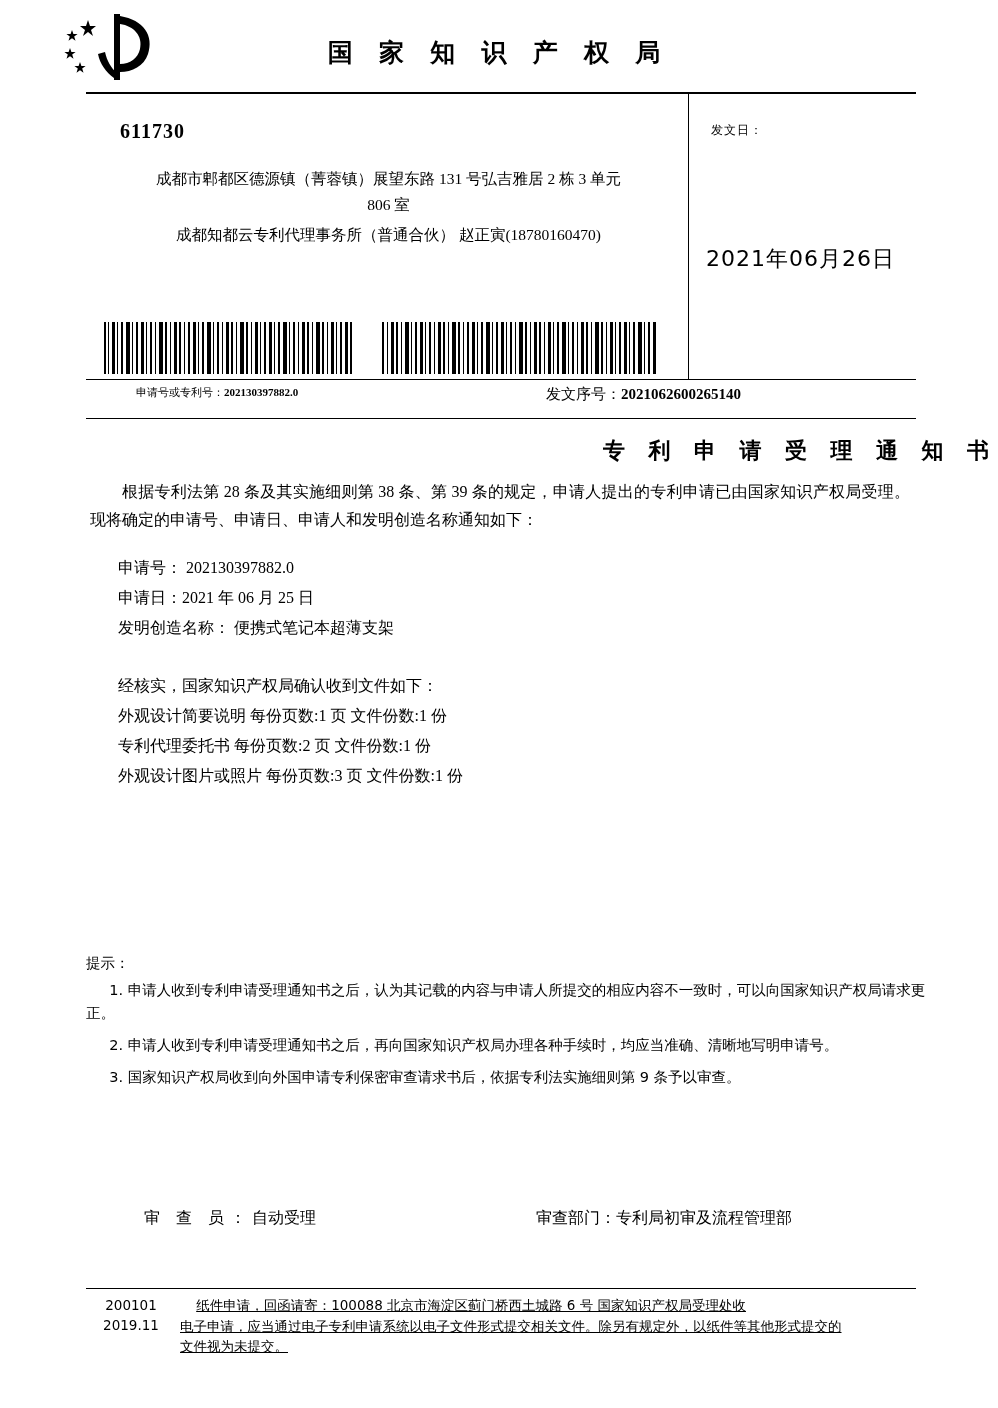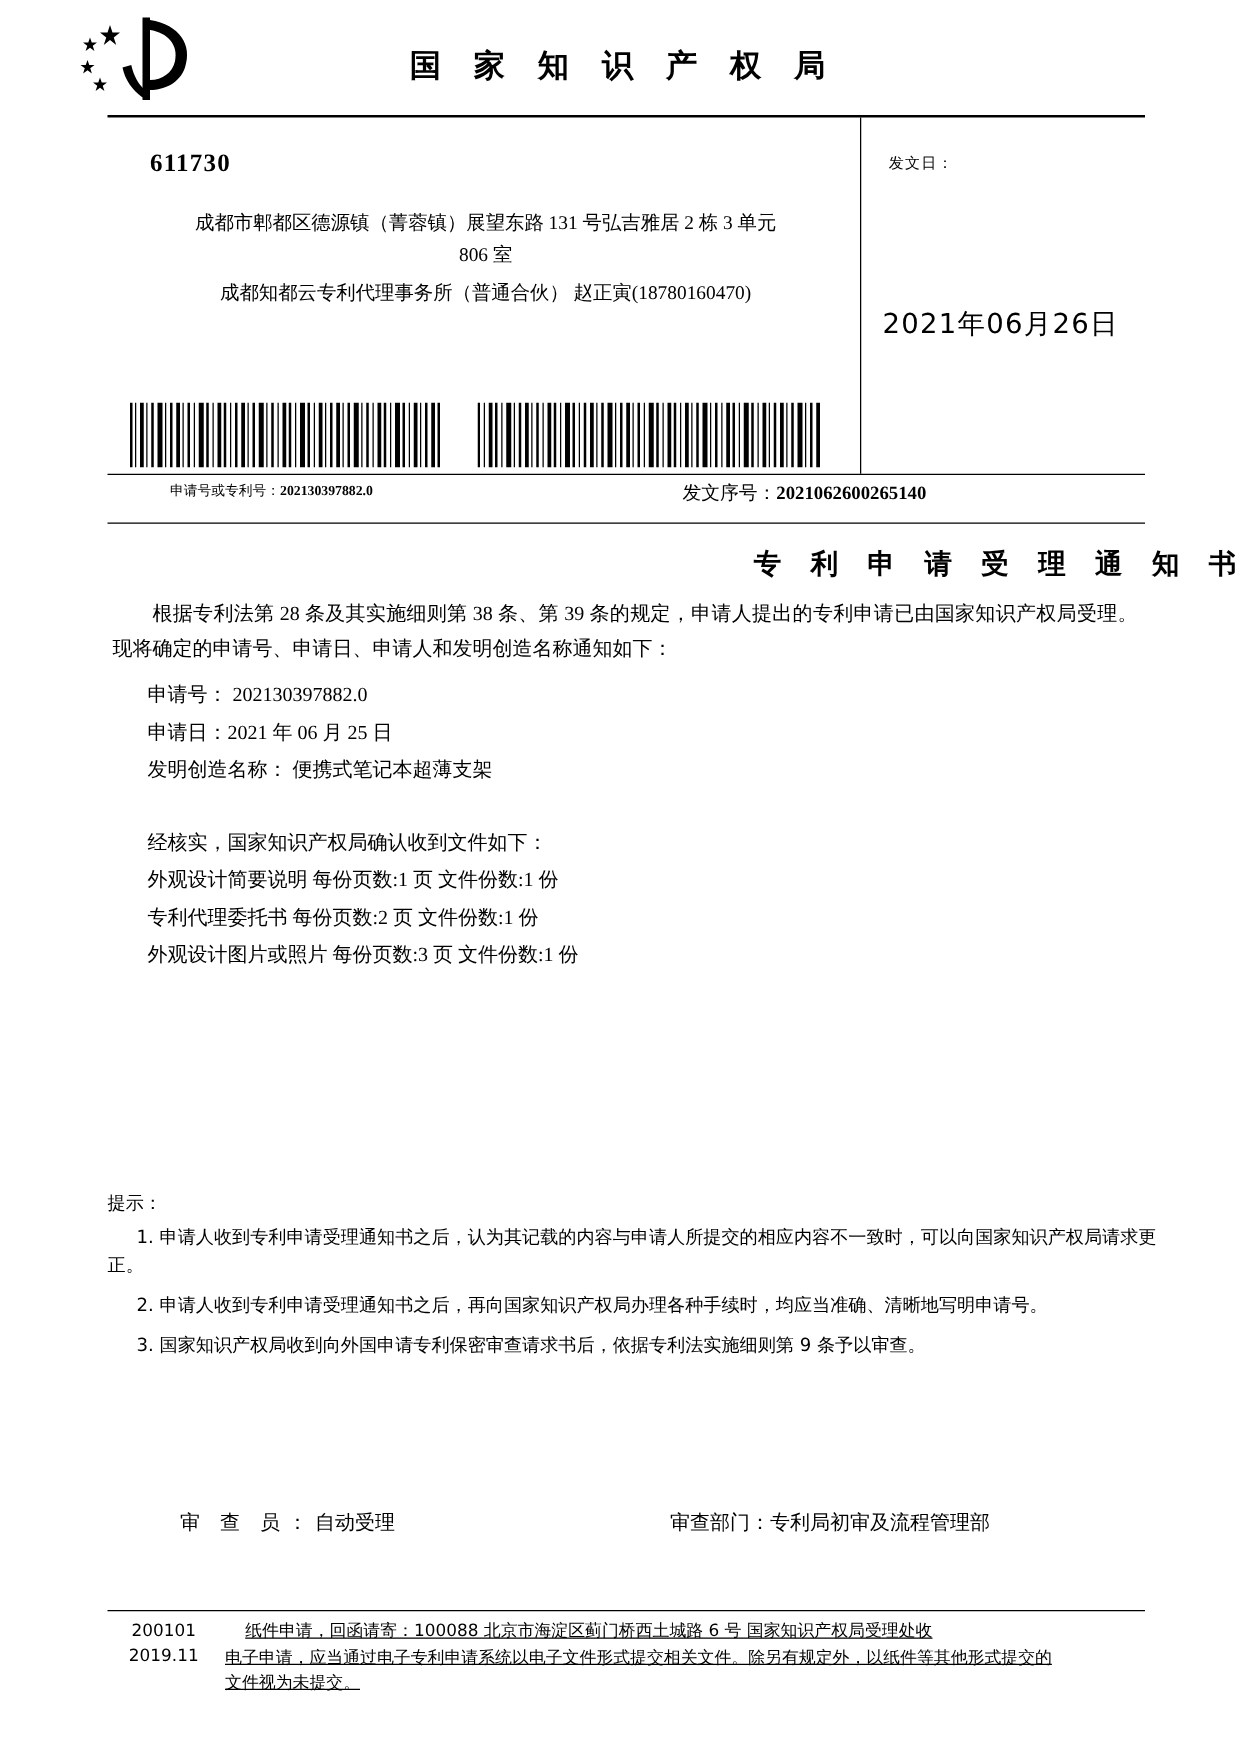--- a/index.html
+++ b/index.html
@@ -158,21 +158,21 @@
     font-size: 16px;
     line-height: 28px;
   }
   .para {
     text-indent: 2em;
     margin: 0;
     padding: 0 6px 0 4px;
     text-align: justify;
   }
   .fields {
-    margin-top: 8px;
+    margin-top: 19px;
     padding-left: 32px;
   }
   .fields div { line-height: 30px; }
   .confirm {
     margin-top: 28px;
     padding-left: 32px;
   }
   .confirm div { line-height: 30px; }
 
   

